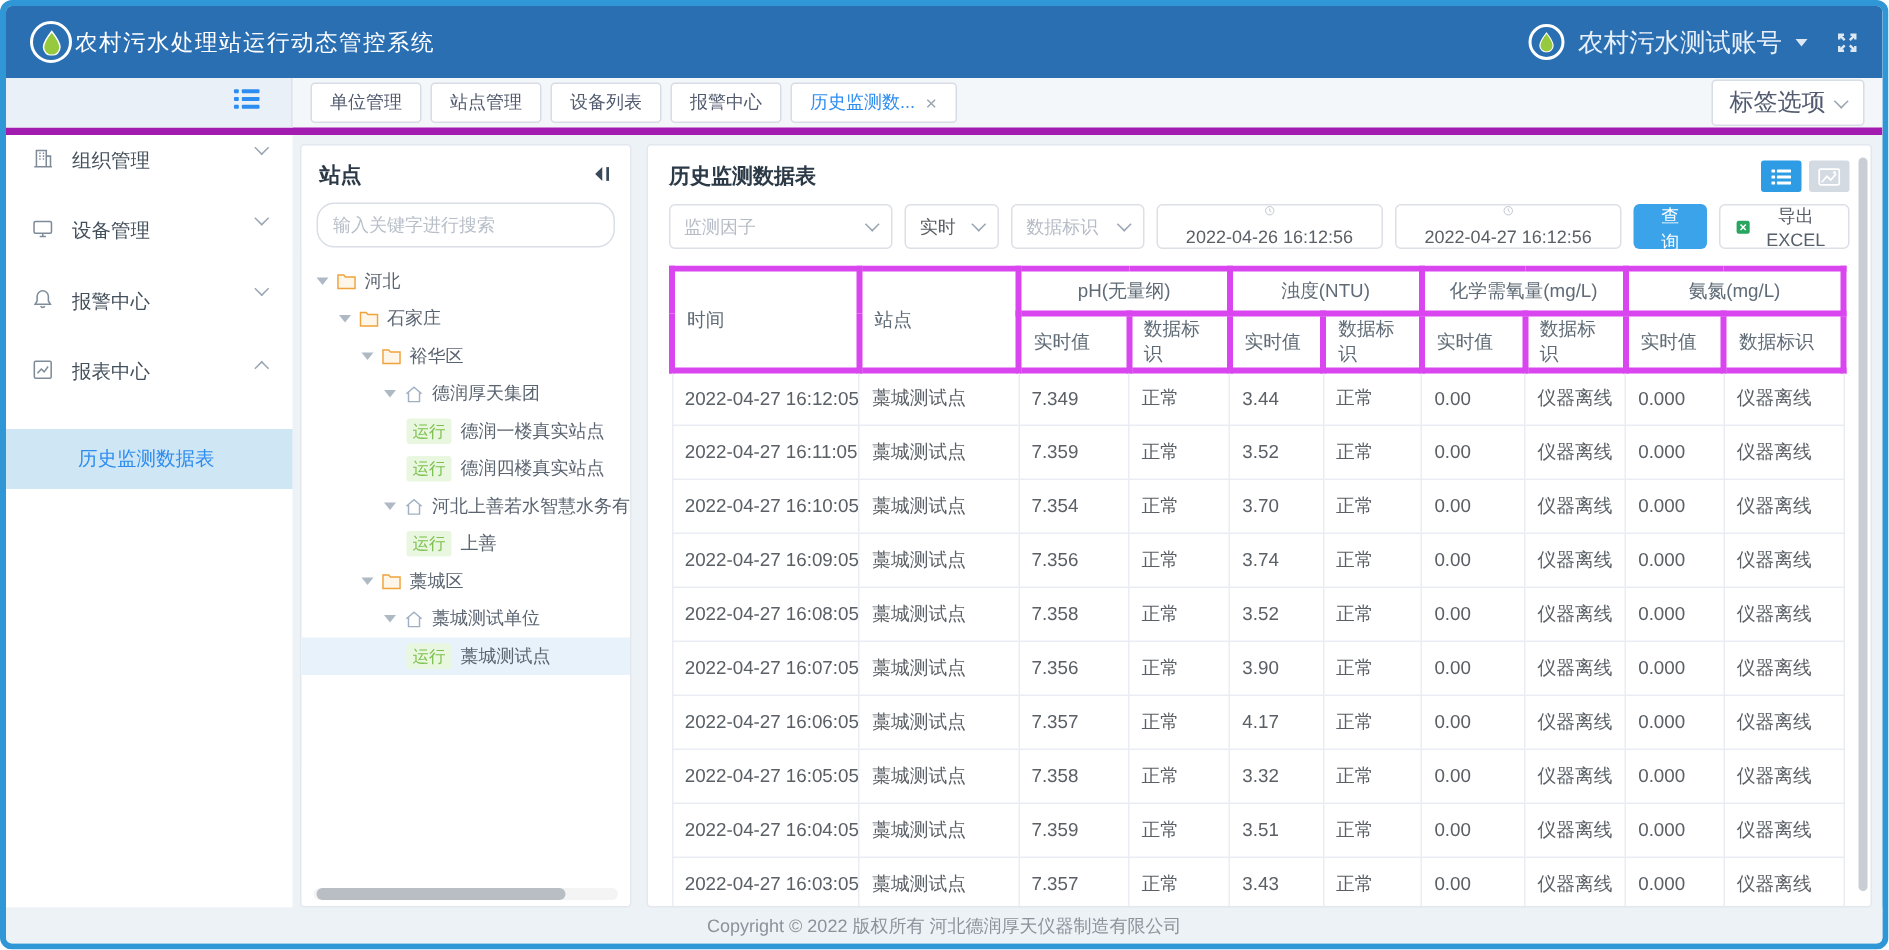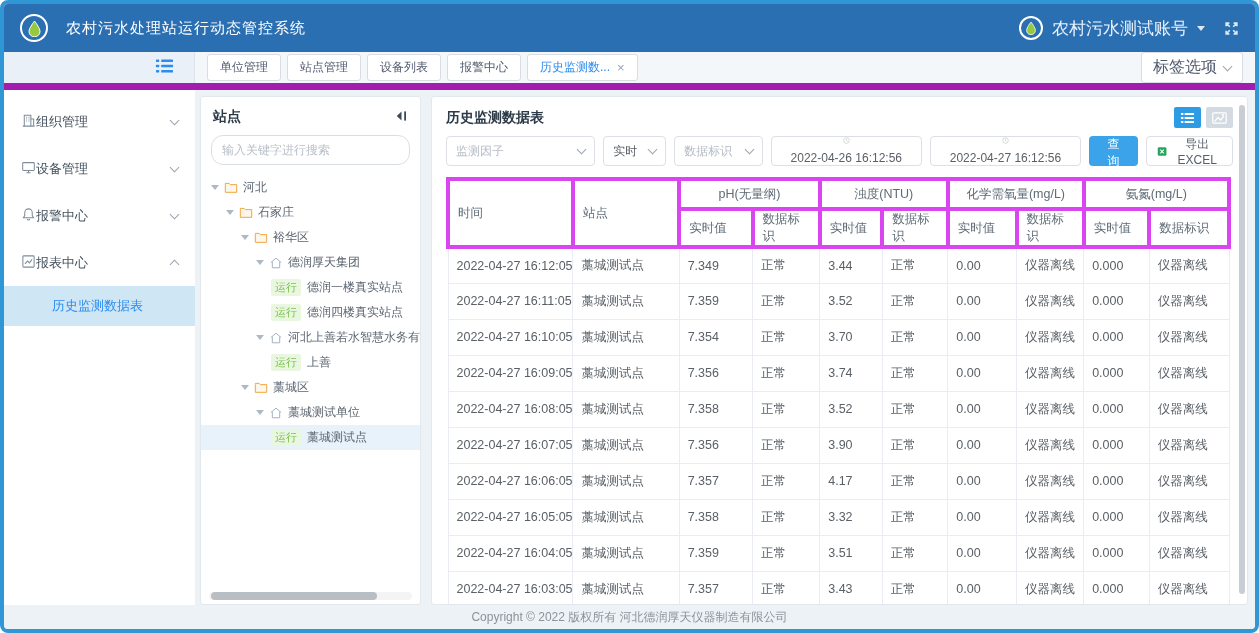--- a/index.html
+++ b/index.html
@@ -3,51 +3,51 @@
 <meta charset="utf-8">
 <style>
   * { margin:0; padding:0; box-sizing:border-box; }
   body { background:#ffffff; font-family:"Liberation Sans", sans-serif; }
   .window { width:1259px; height:633px; border:4px solid #2f97d6; border-radius:8px;
             background:#edf2f7; overflow:hidden; display:flex; flex-direction:column; }
 
   
   .topbar { height:48px; background:#2b6fb3; display:flex; align-items:center;
             justify-content:space-between; padding:0 16px; flex:0 0 auto; }
-  .brand { display:flex; align-items:center; gap:18px;justify-content:flex-end; }
+  .brand { display:flex; align-items:center; gap:2px;justify-content:flex-end; }
   .logo-circle { width:28px; height:28px; border:2px solid #fff; border-radius:50%;
                  display:flex; align-items:center; justify-content:center; background:#2b6fb3; }
   .logo-circle.small { width:24px; height:24px; }
   .app-title { color:#fff; font-size:15px; letter-spacing:1px; }
   .account { display:flex; align-items:center; gap:9px; color:#e8f1fa; font-size:17px; }
   .caret-down-w { width:0; height:0; border-left:4px solid transparent; border-right:4px solid transparent;
                   border-top:5px solid #dce9f5; display:inline-block; }
   .fs-btn { margin-left:10px; display:flex; align-items:center; cursor:pointer; }
 
   
-  .tabbar { height:38px; background:#f4f7fa; border-bottom:7px solid #a21caf; display:flex;
+  .tabbar { height:38px; background:#f4f7fa; border-bottom:5px solid #a21caf; display:flex;
             align-items:center; flex:0 0 auto; }
   .tabbar-left { width:191px; height:100%; background:#e9f0f7; border-right:1px solid #dde3ea;
                  display:flex; align-items:center; justify-content:flex-end; padding-right:20px; flex:0 0 auto; }
   .tabs { display:flex; gap:6px; padding-left:12px; align-items:center; flex:1; }
   .tab { background:#fff; border:1px solid #d8dce5; border-radius:3px; padding:4px 12px;
          font-size:12px; color:#515a6e; display:flex; align-items:center; gap:7px; cursor:pointer; }
   .tab.active { color:#2d8cf0; }
   .tab-close { color:#9aa4b0; font-size:13px; line-height:1; }
   .tab-options { margin-left:auto; margin-right:12px; background:#fff; border:1px solid #d8dce5;
                  border-radius:3px; padding:4px 11px; font-size:16px; color:#515a6e;
                  display:flex; align-items:center; gap:7px; cursor:pointer; }
   .chev { display:inline-block; width:7px; height:7px; border-right:1.4px solid #9aa6b2;
           border-bottom:1.4px solid #9aa6b2; transform:rotate(45deg); margin-top:-3px; }
   .chev.up { transform:rotate(-135deg); margin-top:3px; }
 
   
   .bodyArea { flex:1; display:flex; min-height:0; }
   .sidebar { width:191px; background:#fff; flex:0 0 auto; padding-top:8px; }
-  .menu-item { height:47px; display:flex; align-items:center; gap:0; padding:0 17px;
+  .menu-item { height:47px; display:flex; gap:12px; padding:0 17px;
                font-size:13px; color:#43505c; cursor:pointer; }
   .menu-item .mlabel { flex:1; }
   .submenu-item { height:40px; display:flex; align-items:center; padding-left:48px;
                   font-size:13px; color:#43505c; cursor:pointer; }
   .submenu-item.active { background:#cfe6f4; color:#2d8cf0; }
 
   .content { flex:1; display:flex; gap:10px; padding:6px 7px 0 5px; min-width:0; }
   .panel { background:#fff; border:1px solid #e2e8ee; border-radius:3px; position:relative; overflow:hidden; }
 
   

